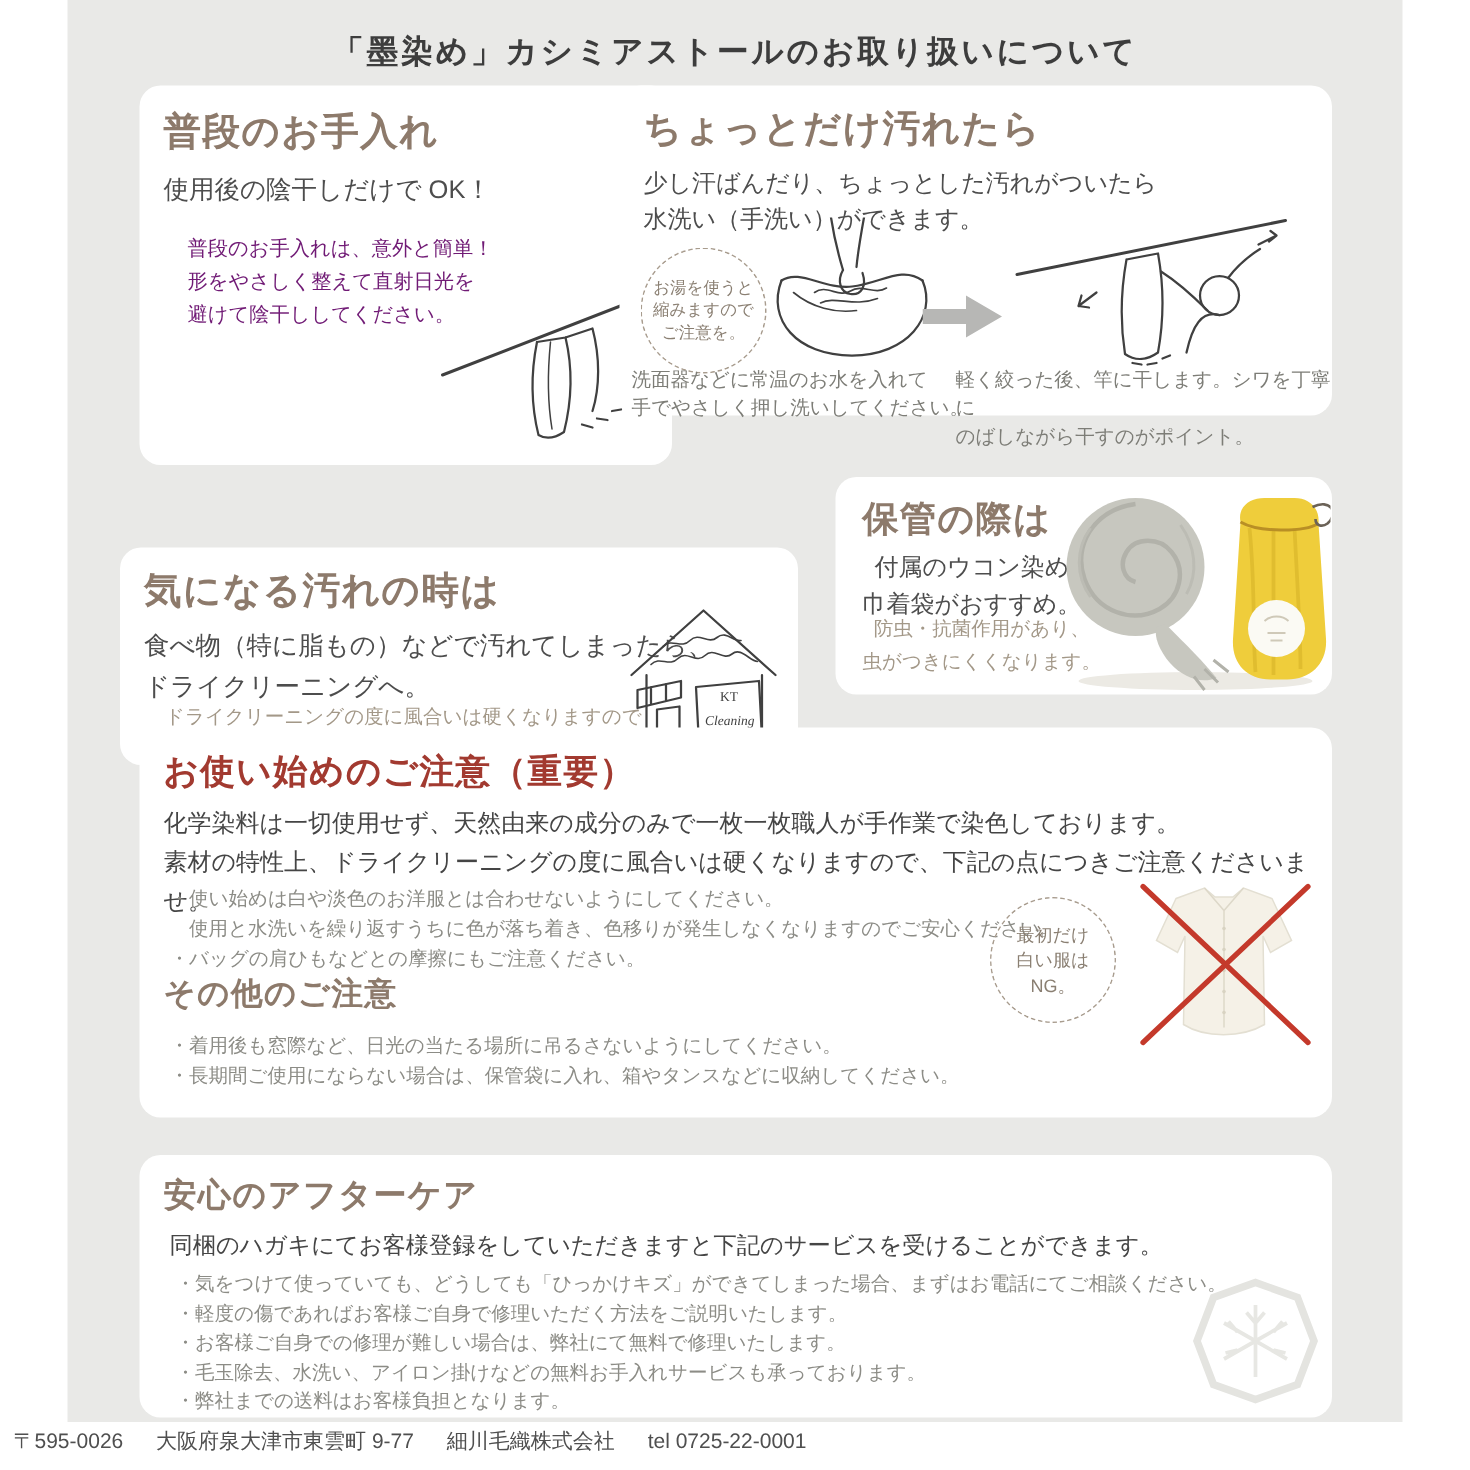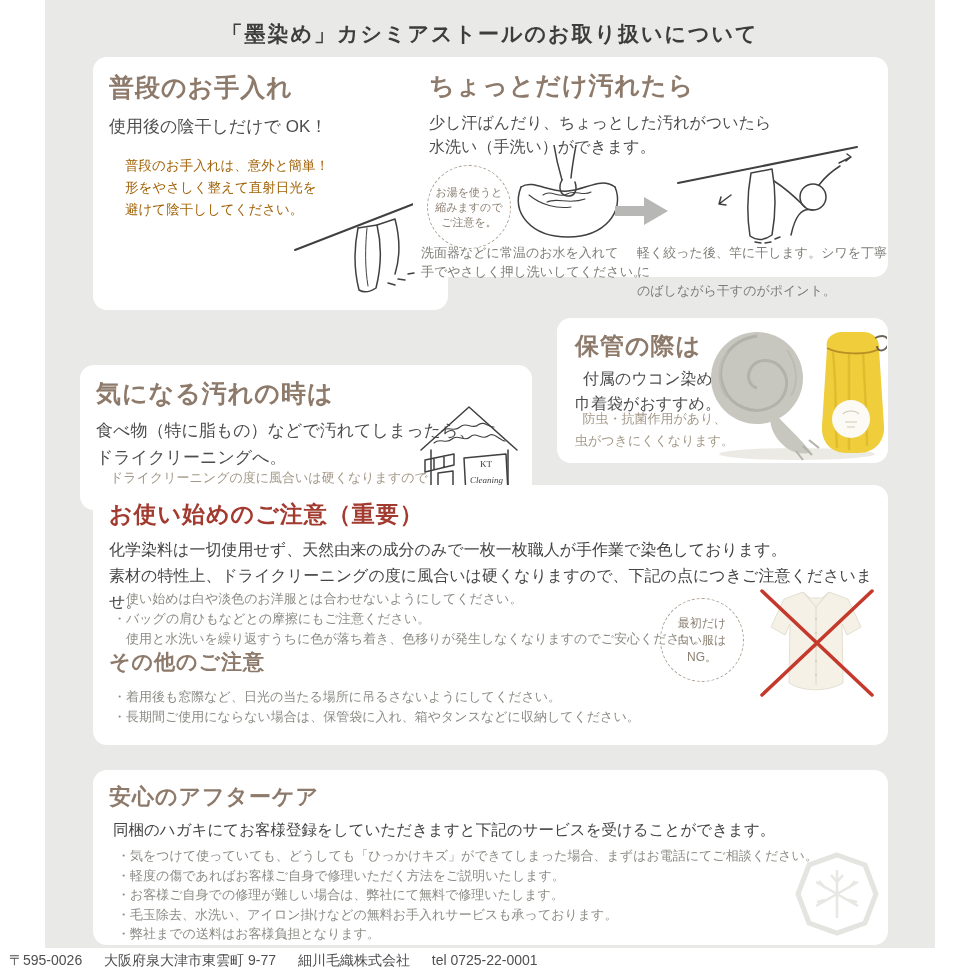--- a/index.html
+++ b/index.html
@@ -15,21 +15,21 @@
   .card h2{position:absolute;margin:0;color:#8d7a6b;letter-spacing:1px;}
   #card-daily{left:93px;top:57px;width:312px;height:253px;padding-left:43px;}
   #card-light{left:413px;top:57px;width:475px;height:220px;}
   #card-heavy{left:80px;top:318px;width:452px;height:145px;margin-top:47px;}
   #card-storage{left:557px;top:318px;width:331px;height:145px;text-align:center;}
   #card-firstuse{left:93px;top:485px;width:795px;height:260px;}
   #card-aftercare{left:93px;top:770px;width:795px;height:175px;}
 
   .h-daily{left:16px;top:14px;font-size:25px;}
   .sub-daily{position:absolute;left:16px;top:58px;font-size:17px;color:#4d4d4d;}
-  .note-daily{position:absolute;left:32px;top:98px;font-size:13.5px;line-height:22px;color:#a16207;}
+  .note-daily{position:absolute;left:32px;top:98px;font-size:13.5px;line-height:22px;color:#701a75;}
   .stole-svg{position:absolute;right:16px;bottom:12px;}
 
   .h-light{left:16px;top:12px;font-size:25px;}
   .sub-light{position:absolute;left:16px;top:54px;font-size:16px;line-height:24px;color:#4d4d4d;}
   .dashed-circle{position:absolute;border:1px dashed #a89c8e;border-radius:50%;
     display:flex;align-items:center;justify-content:center;text-align:center;color:#8a7f72;}
   .circle-warning{left:14px;top:108px;width:82px;height:82px;font-size:11px;line-height:15px;}
   .basin-svg{position:absolute;left:96px;top:88px;}
   .arrow-svg{position:absolute;left:202px;top:138px;}
   .dry-svg{position:absolute;left:262px;top:76px;}
@@ -194,22 +194,22 @@
 </section>
 
 <section class="card" id="card-firstuse">
   <h2 class="serif h-first">お使い始めのご注意（重要）</h2>
   <div class="intro-first">
     <div>化学染料は一切使用せず、天然由来の成分のみで一枚一枚職人が手作業で染色しております。</div>
     <div>素材の特性上、ドライクリーニングの度に風合いは硬くなりますので、下記の点につきご注意くださいませ。</div>
   </div>
   <div class="bullets bullets-first">
     <div>・使い始めは白や淡色のお洋服とは合わせないようにしてください。</div>
+    <div>　使用と水洗いを繰り返すうちに色が落ち着き、色移りが発生しなくなりますのでご安心ください。</div>
     <div>・バッグの肩ひもなどとの摩擦にもご注意ください。</div>
-    <div>　使用と水洗いを繰り返すうちに色が落ち着き、色移りが発生しなくなりますのでご安心ください。</div>
   </div>
   <h2 class="serif h-other">その他のご注意</h2>
   <div class="bullets bullets-other">
     <div>・着用後も窓際など、日光の当たる場所に吊るさないようにしてください。</div>
     <div>・長期間ご使用にならない場合は、保管袋に入れ、箱やタンスなどに収納してください。</div>
   </div>
   <div class="dashed-circle circle-ng">
     <div>
       <div>最初だけ</div>
       <div>白い服は</div>

